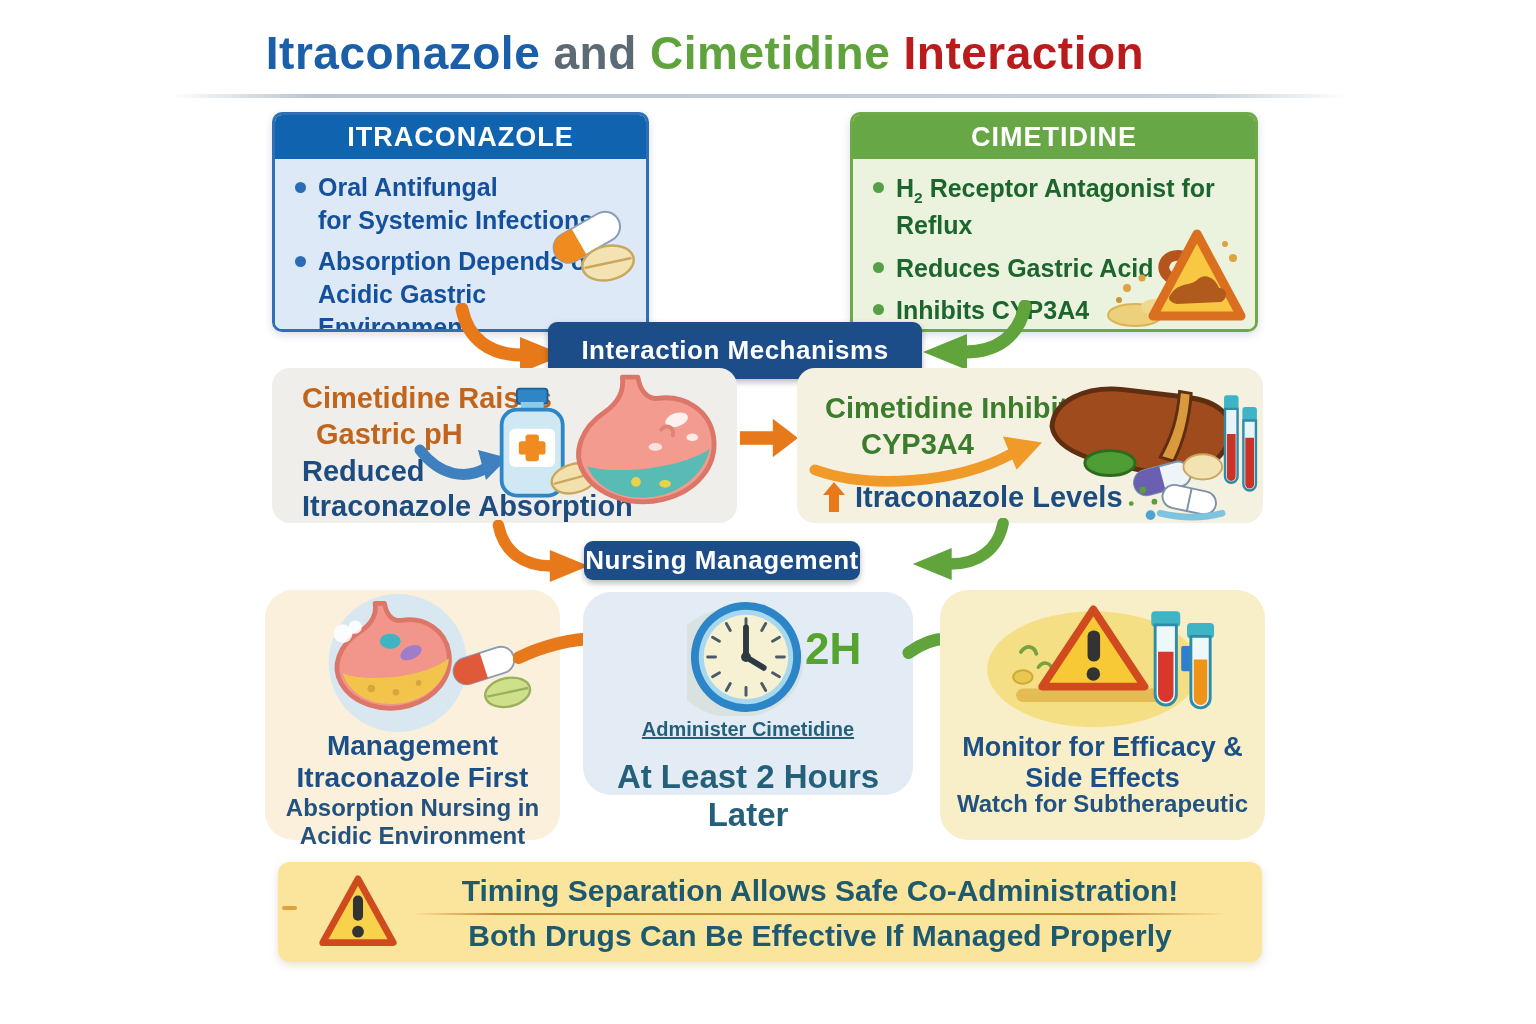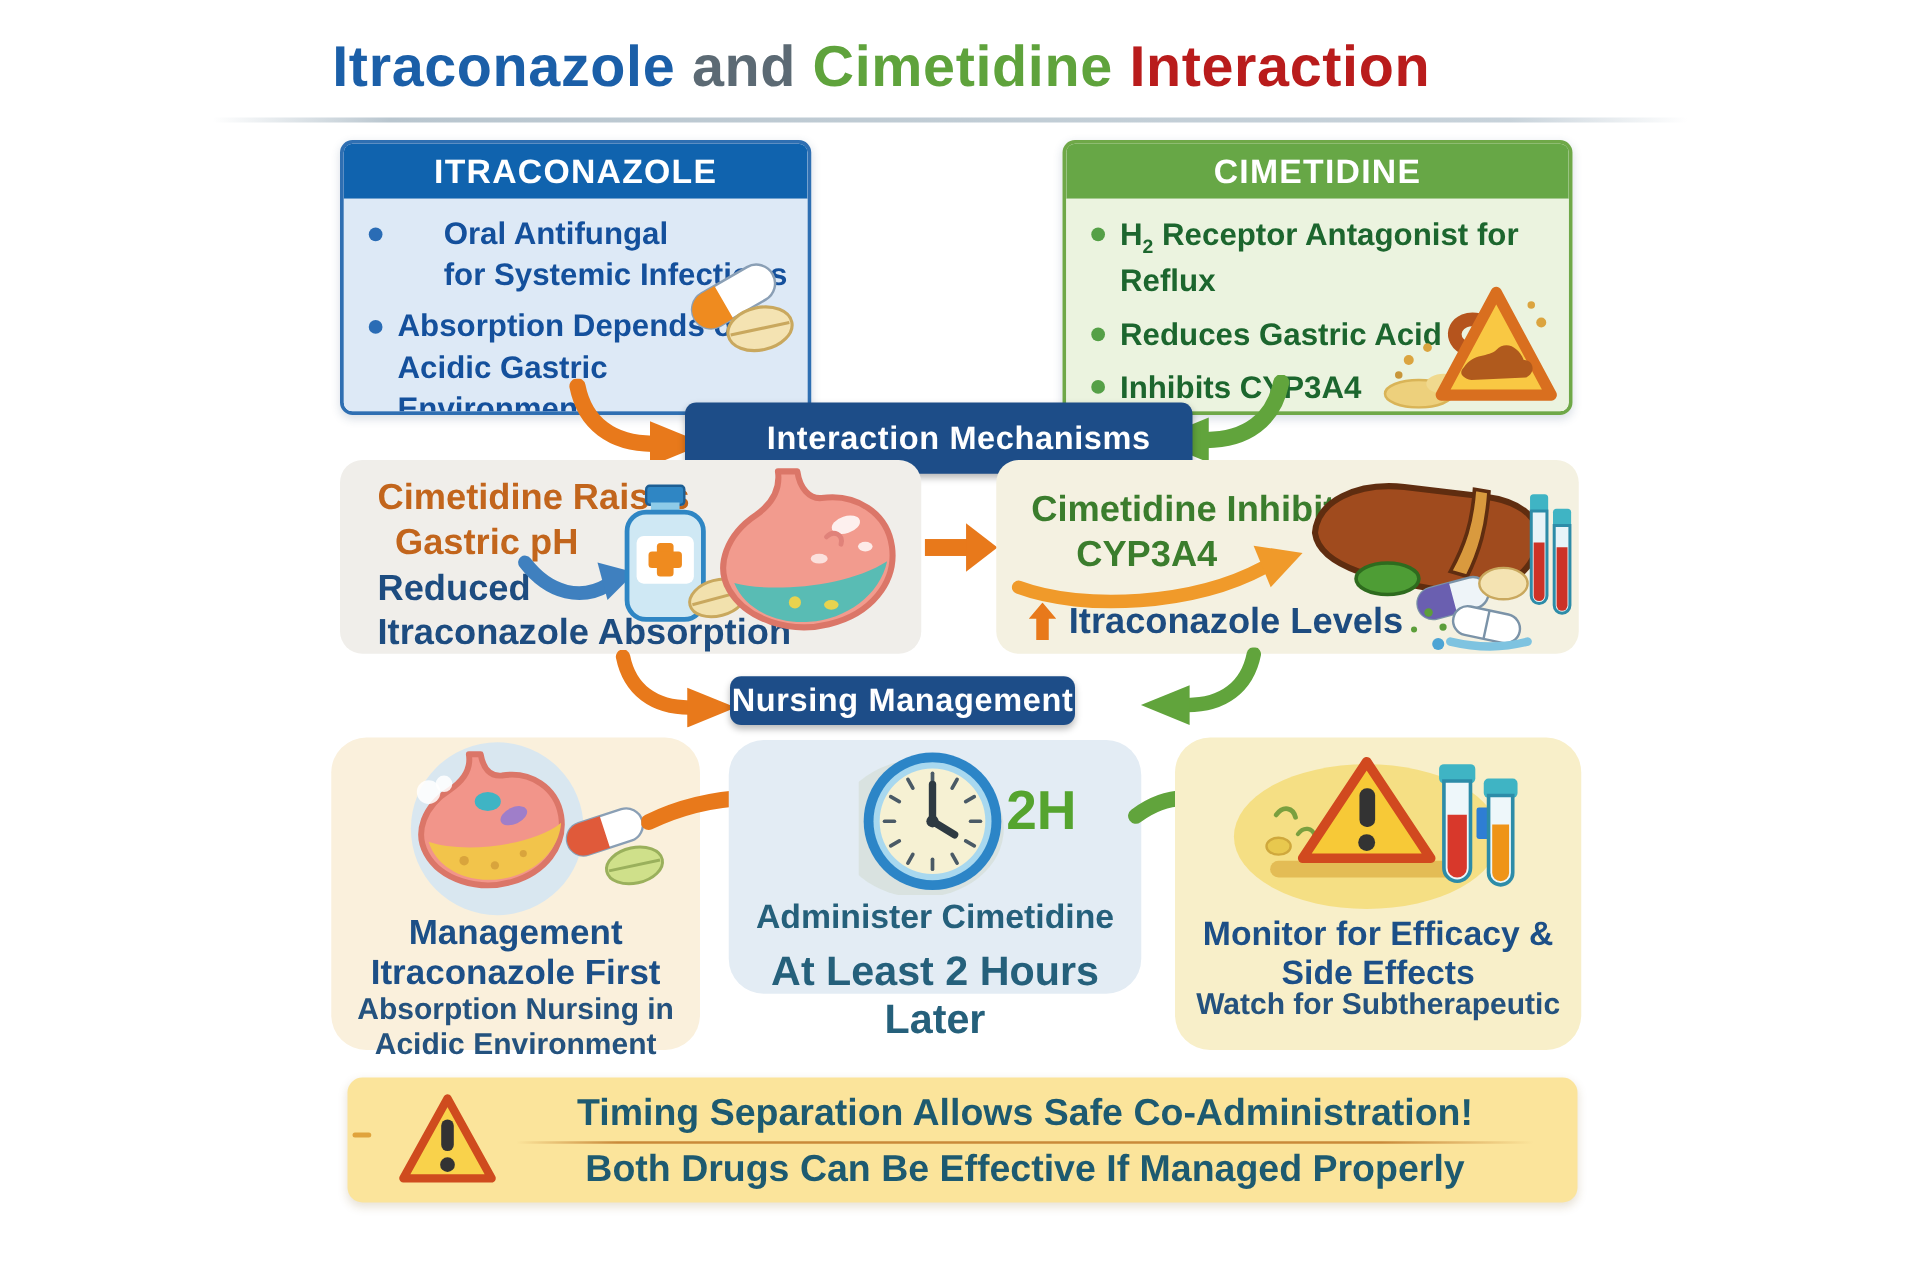--- a/index.html
+++ b/index.html
@@ -15,21 +15,21 @@
 
   
   .drugbox{border-radius:10px;box-shadow:0 3px 8px rgba(40,70,110,.18);overflow:hidden;}
   .drugbox .hd{height:44px;display:flex;align-items:center;justify-content:center;color:#fff;
                font-size:27px;letter-spacing:1px;}
   .box-itra{border:3px solid #2f6fb2;} .box-itra .hd{background:#1063ae;} .box-itra .bd{background:#dde9f6;}
   .box-cime{border:3px solid #6fa848;} .box-cime .hd{background:#67a746;} .box-cime .bd{background:#ebf3df;}
   .drugbox .bd{position:relative;height:146px;padding:12px 16px;box-sizing:content-box;}
   .bullet{display:flex;align-items:flex-start;margin-bottom:8px;}
   .bullet .dot{width:11px;height:11px;border-radius:50%;margin:11px 12px 0 4px;flex:none;}
-  .box-itra .bullet{color:#14509c;font-size:25px;line-height:1.32;justify-content:space-between;}
+  .box-itra .bullet{color:#14509c;font-size:25px;line-height:1.32;}
   .box-itra .dot{background:#2a6cb5;}
   .box-cime .bullet{color:#1c662e;font-size:25px;line-height:1.38;}
   .box-cime .dot{background:#55a047;}
   sub{font-size:.62em;}
 
   
   .banner{background:#1d4d88;border-radius:9px;color:#ffffff;display:flex;align-items:center;
           justify-content:center;box-shadow:0 3px 6px rgba(0,0,0,.28);font-size:26px;letter-spacing:.5px;}
 
   
@@ -136,21 +136,21 @@
 
   <svg class="abs" style="left:452px;top:303px;width:115px;height:70px;" viewBox="0 0 115 70">
     <path d="M10,6 C16,36 38,52 70,52" fill="none" stroke="#e8791b" stroke-width="13" stroke-linecap="round"></path>
     <polygon points="68,34 112,52 68,70" fill="#e8791b"></polygon>
   </svg>
   <svg class="abs" style="left:920px;top:300px;width:115px;height:70px;" viewBox="0 0 115 70">
     <path d="M105,6 C99,36 77,52 45,52" fill="none" stroke="#61a43c" stroke-width="13" stroke-linecap="round"></path>
     <polygon points="47,34 3,52 47,70" fill="#61a43c"></polygon>
   </svg>
 
-  <div class="abs banner" style="left:548px;top:322px;width:374px;height:57px;padding-left:32px;">
+  <div class="abs banner" style="left:548px;top:322px;width:374px;height:57px;">
     <span>Interaction Mechanisms</span>
   </div>
 
   <div class="abs mechbox mech-ph" style="left:272px;top:368px;width:465px;height:155px;">
     <div class="abs mech-cause-orange" style="left:30px;top:12px;">
       <div>Cimetidine Raises</div>
       <div style="padding-left:14px;">Gastric pH</div>
     </div>
     <div class="abs mech-effect" style="left:30px;top:86px;">
       <div>Reduced</div>
@@ -300,21 +300,21 @@
         <line x1="40" y1="94" x2="44" y2="87"></line>
           <line x1="26" y1="80" x2="33" y2="76"></line>
         <line x1="26" y1="40" x2="33" y2="44"></line>
           <line x1="40" y1="26" x2="44" y2="33"></line>
       </g>
       <line x1="60" y1="60" x2="60" y2="30" stroke="#2e3a42" stroke-width="6" stroke-linecap="round"></line>
       <line x1="60" y1="60" x2="78" y2="71" stroke="#2e3a42" stroke-width="6" stroke-linecap="round"></line>
       <circle cx="60" cy="60" r="5" fill="#2e3a42"></circle>
     </svg>
     <div class="abs badge-2h" style="left:222px;top:32px;">2H</div>
-    <div class="abs step-title" style="left:0;right:0;top:126px;font-size:27px;">Administer Cimetidine</div>
+    <div class="abs step-title" style="left:0;right:0;top:126px;font-size:20px;text-decoration:underline;">Administer Cimetidine</div>
     <div class="abs step-detail" style="left:0;right:0;top:166px;font-size:33px;">At Least 2 Hours Later</div>
   </div>
 
   <svg class="abs" style="left:902px;top:622px;width:98px;height:50px;" viewBox="0 0 100 52">
     <path d="M6,32 C28,16 48,14 66,22" fill="none" stroke="#61a43c" stroke-width="13" stroke-linecap="round"></path>
     <polygon points="62,4 98,24 64,46" fill="#61a43c"></polygon>
   </svg>
 
   <div class="abs stepbox step-monitor" style="left:940px;top:590px;width:325px;height:250px;">
     <svg class="abs" style="left:38px;top:2px;width:250px;height:140px;" viewBox="0 0 250 145">

